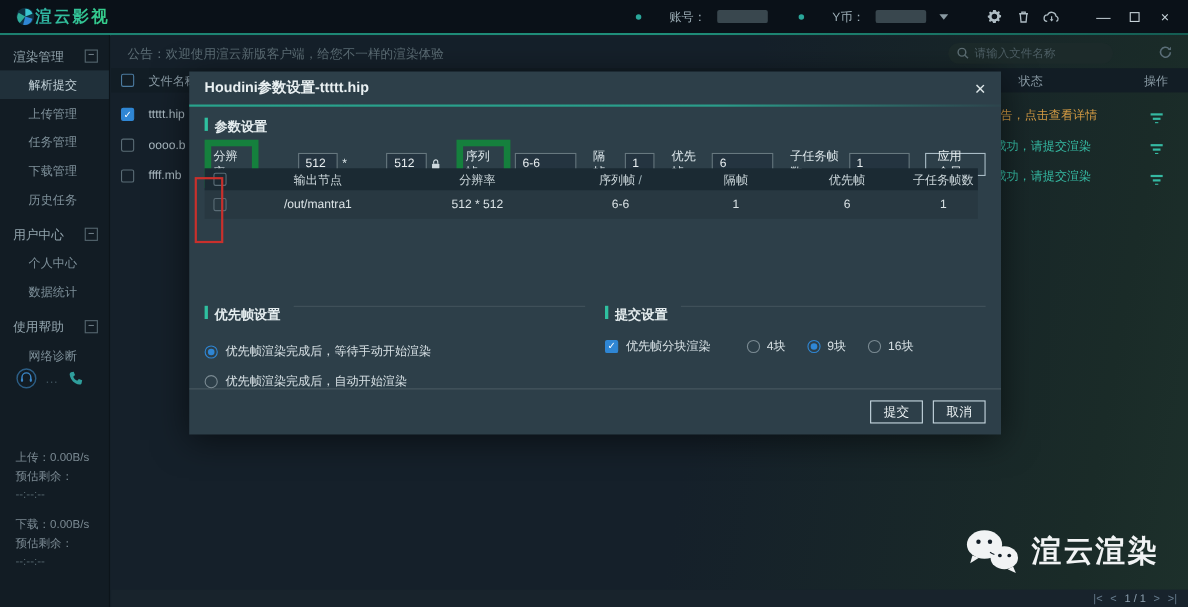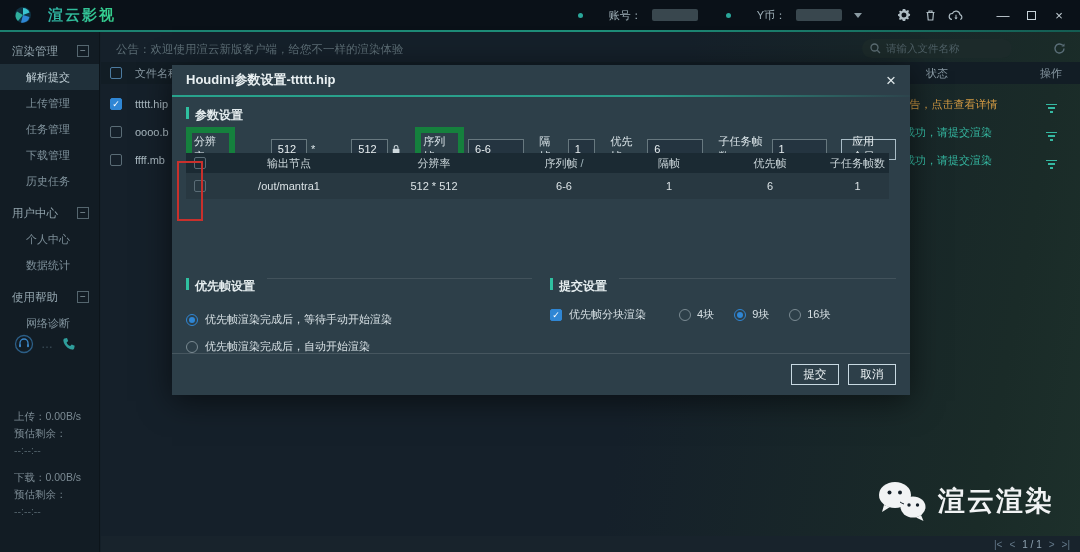--- a/index.html
+++ b/index.html
@@ -3,21 +3,21 @@
 <meta charset="utf-8">
 <style>
   * { margin:0; padding:0; box-sizing:border-box; }
   html,body { width:1080px; height:552px; overflow:hidden; }
   body { font-family:"Liberation Sans","DejaVu Sans",sans-serif; background:#10191f; }
   .app { position:relative; width:1080px; height:552px; background:#141f28; overflow:hidden; }
 
   
   .titlebar { position:absolute; left:0; top:0; width:1080px; height:30px; background:#0a1118;
               display:flex; align-items:center; justify-content:space-between; padding:0 12px 0 14px; }
-  .logo-wrap { display:flex; align-items:center; gap:16px; }
+  .logo-wrap { display:flex; align-items:center; gap:0; }
   .logo-text { font-size:15px; font-weight:bold; letter-spacing:2px;
                background:linear-gradient(90deg,#2fb3a6,#35d08a); -webkit-background-clip:text;
                background-clip:text; color:transparent; }
   .tb-right { display:flex; align-items:center; gap:10px; }
   .tb-dot { width:5px; height:5px; border-radius:50%; background:#2aa79a; }
   .tb-label { font-size:11px; color:#9fb0b8;padding-left:16px; }
   .blur-box { width:46px; height:12px; background:#39474e; border-radius:2px; }
   .chev { width:0; height:0; border-left:4px solid transparent; border-right:4px solid transparent;
           border-top:5px solid #8a9aa2; margin-left:2px; }
   .tb-ico { width:16px; height:16px; display:flex; align-items:center; justify-content:center; }

